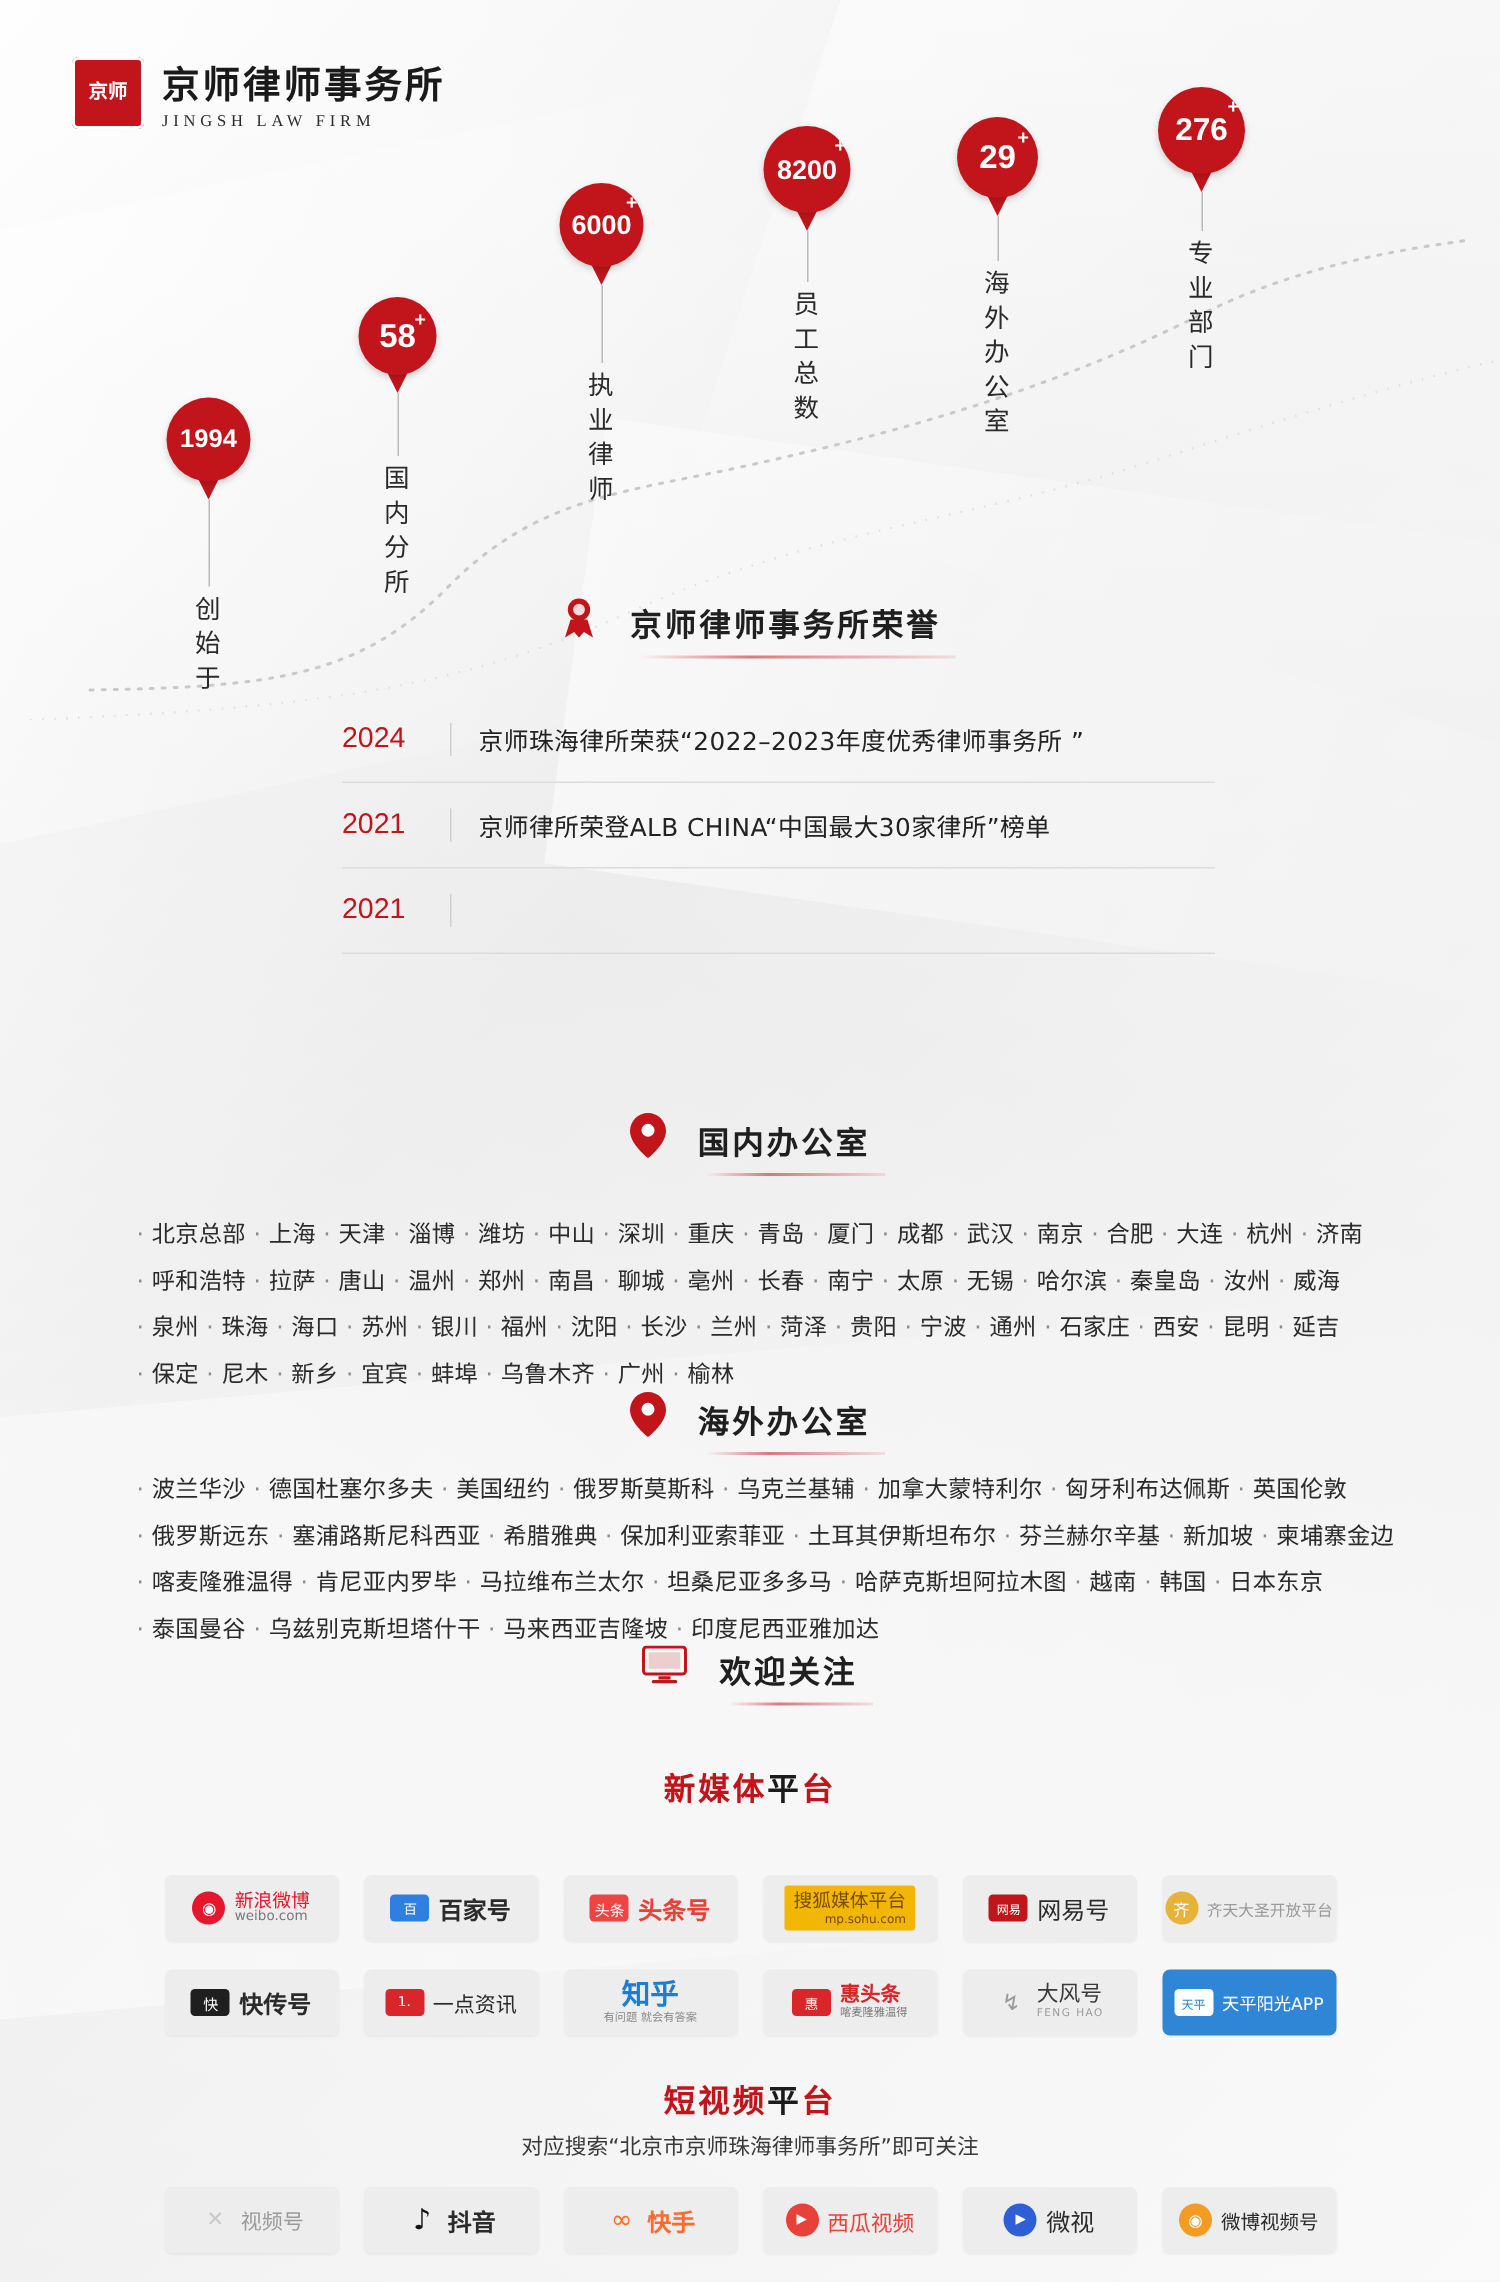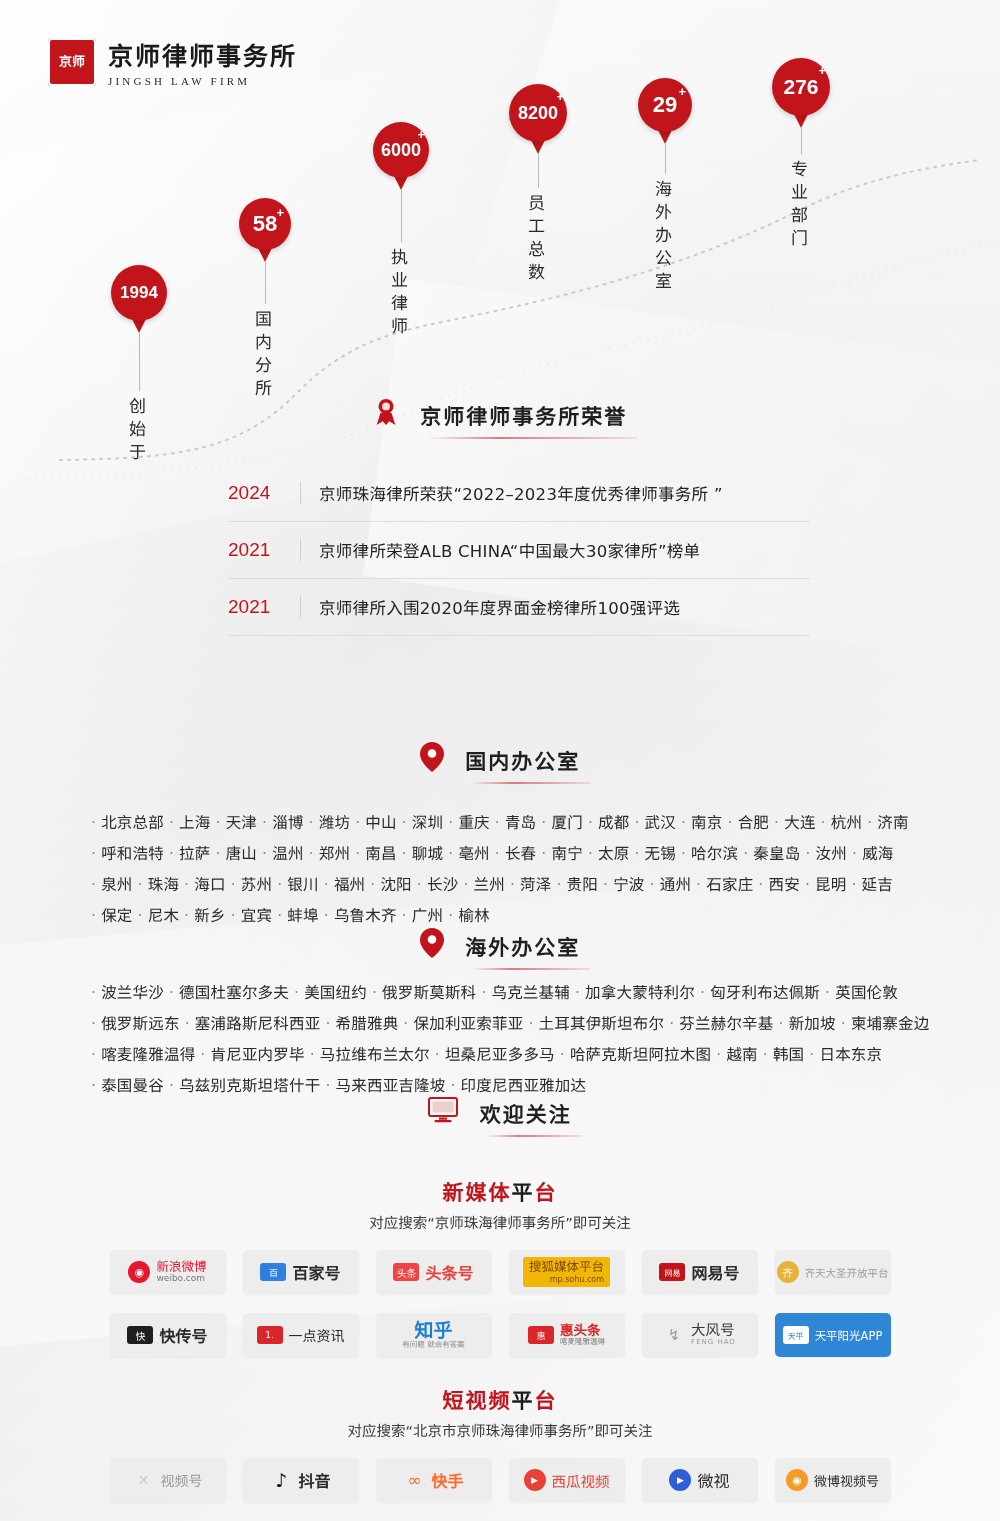--- a/index.html
+++ b/index.html
@@ -268,21 +268,20 @@
       <div class="honor-text">京师珠海律所荣获“2022–2023年度优秀律师事务所 ”</div>
     </div>
     <div class="honor-row">
       <div class="honor-year">2021</div>
       <div class="honor-sep"></div>
       <div class="honor-text">京师律所荣登ALB CHINA“中国最大30家律所”榜单</div>
     </div>
     <div class="honor-row">
       <div class="honor-year">2021</div>
       <div class="honor-sep"></div>
-      <div class="honor-text">京师律所入围2020年度界面金榜律所100强评选</div>
     </div>
   </div>
 
   <div class="sec-head" style="top:742px;">
     <span class="ico">
       <svg class="ico-pin" viewBox="0 0 24 30">
         <path d="M12 0 C5.4 0 0 5.4 0 12 C0 21 12 30 12 30 C12 30 24 21 24 12 C24 5.4 18.6 0 12 0 Z" fill="#c2151b"></path>
         <circle cx="12" cy="11.5" r="4.3" fill="#fff"></circle>
       </svg>
     </span>
@@ -321,21 +320,20 @@
         <rect x="11" y="20.5" width="8" height="2.2" fill="#c2151b"></rect>
         <rect x="6.5" y="23" width="17" height="2.2" rx="1" fill="#c2151b"></rect>
       </svg>
     </span>
     <span class="label">欢迎关注</span>
   </div>
 
   <div class="plat-title" style="top:1176px;">
     <span>新媒体</span><span class="black">平</span><span>台</span>
   </div>
-  <div class="plat-sub" style="top:1211px;">对应搜索“京师珠海律师事务所”即可关注</div>
 
   <div class="chips" style="top:1250px;">
     <div class="chip">
       <span class="badge" style="background:#e6162d">◉</span>
       <span style="line-height:1.1">
         <span class="txt" style="color:#e6162d;font-size:12.5px;display:block">新浪微博</span>
         <span class="txt" style="font-size:9px;color:#777;display:block">weibo.com</span>
       </span>
     </div>
     <div class="chip">
@@ -347,21 +345,21 @@
       <span class="txt" style="font-size:16px;font-weight:bold;color:#e8413a">头条号</span>
     </div>
     <div class="chip wide">
       <span style="background:#f2b705;color:#7a4a00;font-size:10px;padding:3px 6px;border-radius:2px;line-height:1.15;text-align:right">
         <span class="txt" style="display:block">搜狐媒体平台</span>
         <span class="txt" style="display:block;font-size:8px">mp.sohu.com</span>
       </span>
     </div>
     <div class="chip">
       <span class="sq" style="background:#c2151b;font-size:8px">网易</span>
-      <span class="txt" style="font-size:16px;font-weight:bold">网易号</span>
+      <span class="txt" style="font-size:16px;font-weight:normal">网易号</span>
     </div>
     <div class="chip faded">
       <span class="badge" style="background:#e8b23a">齐</span>
       <span class="txt" style="font-size:10.5px">齐天大圣开放平台</span>
     </div>
   </div>
 
   <div class="chips" style="top:1313px;">
     <div class="chip">
       <span class="sq" style="background:#1f1f1f;font-size:10px">快</span>

